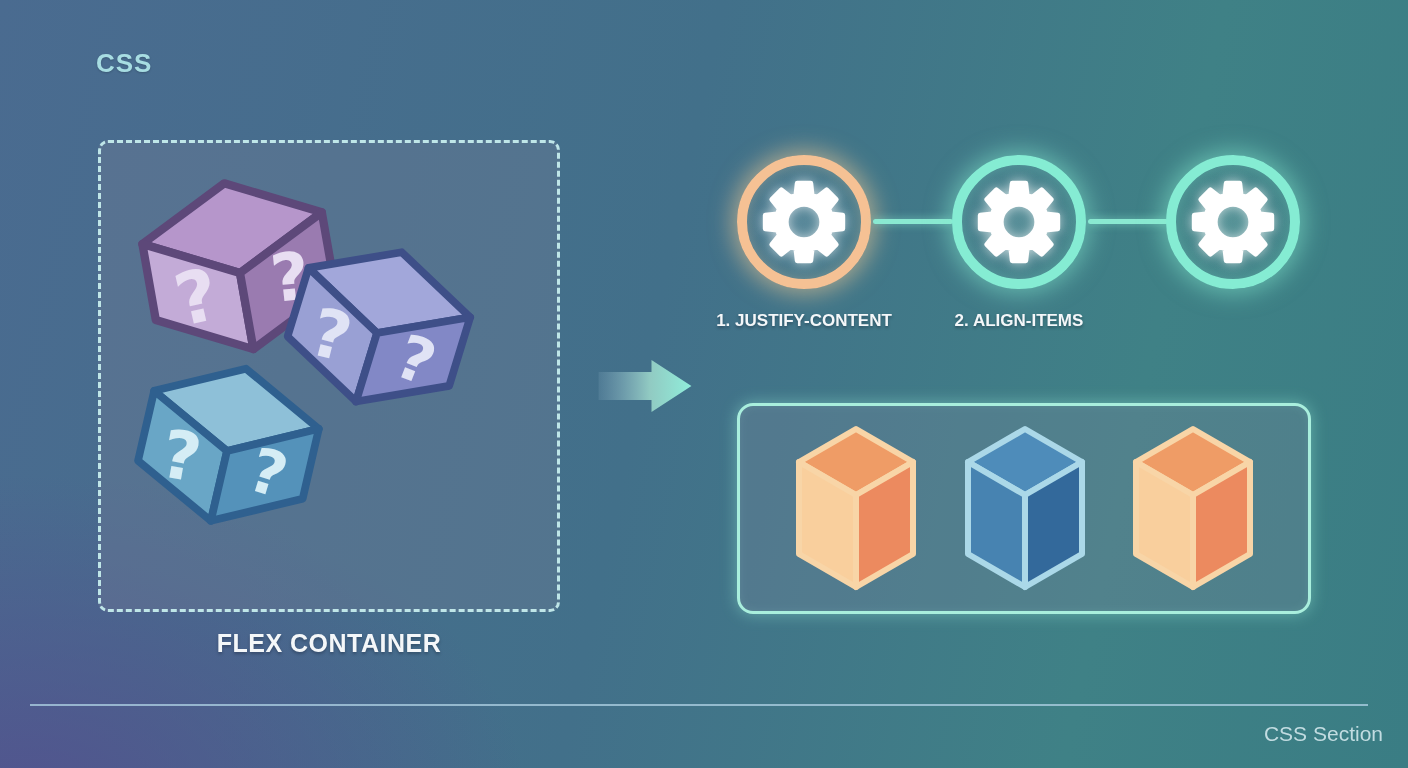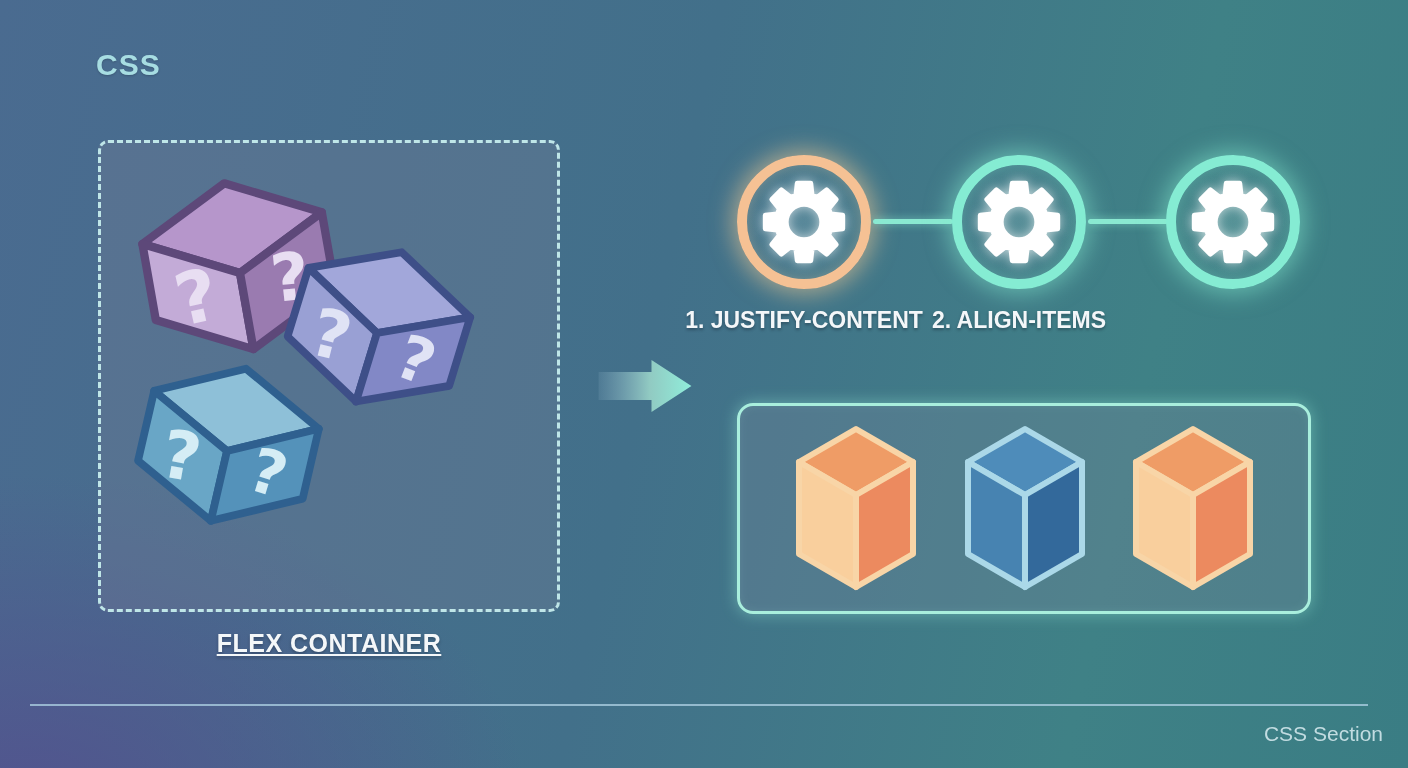--- a/index.html
+++ b/index.html
@@ -9,36 +9,36 @@
     position:relative;
   }
   .stage{
     position:absolute;inset:0;width:1408px;height:768px;
     background:
       radial-gradient(ellipse 52% 62% at 2% 104%, rgba(84,78,142,0.80) 0%, rgba(84,78,142,0.0) 68%),
       linear-gradient(102deg,#4a6b90 0%,#42708a 46%,#3f8186 78%,#3a7d84 100%);
   }
   .css-title{
     position:absolute;left:96px;top:48px;
-    font-size:30px;font-weight:bold;letter-spacing:1px;
+    font-size:26px;font-weight:bold;letter-spacing:1px;
     color:#a7dde2;text-shadow:0 1px 2px rgba(20,30,45,.25);
   }
   
   .flex-box{
     position:absolute;left:98px;top:140px;width:456px;height:466px;
     border:3px dashed #bfe6e8;border-radius:10px;
     background:rgba(124,130,152,0.30);
   }
   .flex-box svg{position:absolute;inset:0;overflow:visible;}
   .panel-label{
     position:absolute;text-align:center;
     font-size:25px;font-weight:bold;color:#f4f7f9;
     letter-spacing:.5px;text-shadow:0 2px 3px rgba(20,30,45,.35);
   }
-  .flex-label{left:98px;top:629px;width:462px;text-decoration:underline;}
+  .flex-label{left:98px;top:629px;width:462px;}
   .result-label{left:737px;top:630px;width:568px;}
   
   .arrow{position:absolute;left:595px;top:360px;width:100px;height:52px;}
   
   .ring{
     position:absolute;width:114px;height:114px;border-radius:50%;
     display:flex;align-items:center;justify-content:center;
     background:radial-gradient(circle, rgba(210,240,240,.16), rgba(210,240,240,0) 72%);
   }
   .ring-orange{
@@ -49,21 +49,21 @@
     border:10px solid #85ecd3;
     box-shadow:0 0 22px 5px rgba(135,240,210,.50), inset 0 0 16px rgba(160,245,220,.30);
   }
   .ring svg{filter:drop-shadow(0 0 6px rgba(255,255,255,.65));}
   .connector{
     position:absolute;height:5px;border-radius:3px;background:#8ae9d1;
     box-shadow:0 0 8px rgba(140,240,212,.6);
   }
   .step-label{
     position:absolute;width:300px;text-align:center;
-    font-size:23px;font-weight:bold;color:#f4f7f9;line-height:25px;
+    font-size:17px;font-weight:bold;color:#f4f7f9;line-height:25px;
     white-space:pre-line;text-shadow:0 2px 3px rgba(20,30,45,.4);
   }
   
   .result-box{
     position:absolute;left:737px;top:403px;width:568px;height:205px;
     border:3px solid #a9efdd;border-radius:16px;
     background:rgba(124,134,156,0.30);
     box-shadow:0 0 16px rgba(150,240,216,.45), inset 0 0 10px rgba(170,240,220,.12);
   }
   .result-box svg{position:absolute;inset:0;overflow:visible;}

